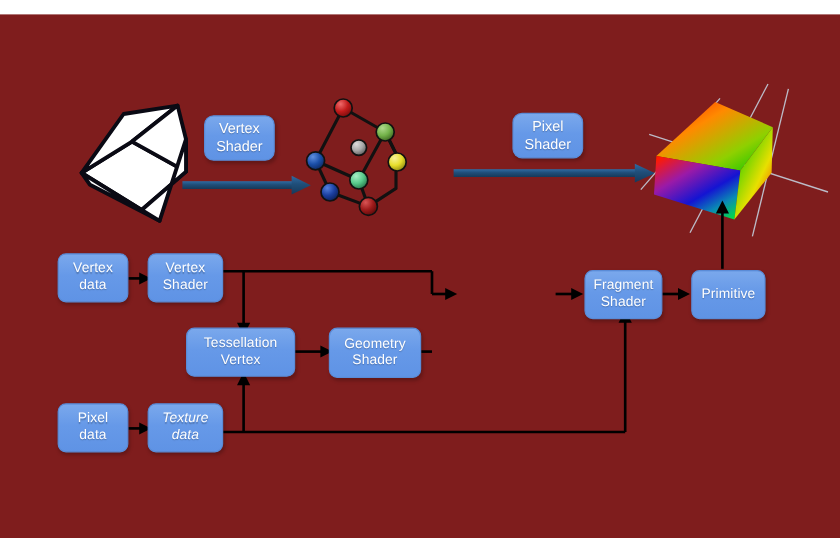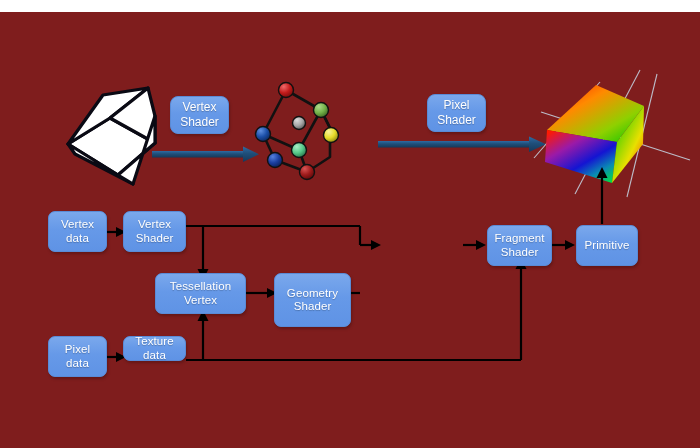--- a/index.html
+++ b/index.html
@@ -252,28 +252,28 @@
 
   <div class="node-label" style="left:48px; top:199px; width:59px; height:41px;">Vertex
 data</div>
 
   <div class="node-label" style="left:123px; top:199px; width:63px; height:41px;">Vertex
 Shader</div>
 
   <div class="node-label" style="left:155px; top:261px; width:91px; height:41px;">Tessellation
 Vertex</div>
 
-  <div class="node-label" style="left:274px; top:261px; width:77px; height:54px;">Geometry
+  <div class="node-label" style="left:274px; top:261px; width:77px; height:42px;">Geometry
 Shader</div>
 
 
   <div class="node-label" style="left:487px; top:213px; width:65px; height:41px;">Fragment
 Shader</div>
 
   <div class="node-label" style="left:576px; top:213px; width:62px; height:41px;">Primitive</div>
 
   <div class="node-label" style="left:48px; top:324px; width:59px; height:41px;">Pixel
 data</div>
 
-  <div class="node-label" style="left:123px; top:324px; width:63px; height:25px;">Texture
+  <div class="node-label" style="left:123px; top:324px; width:63px; height:41px;font-style:italic;">Texture
 data</div>
 
 </div>
 
 </body></html>

